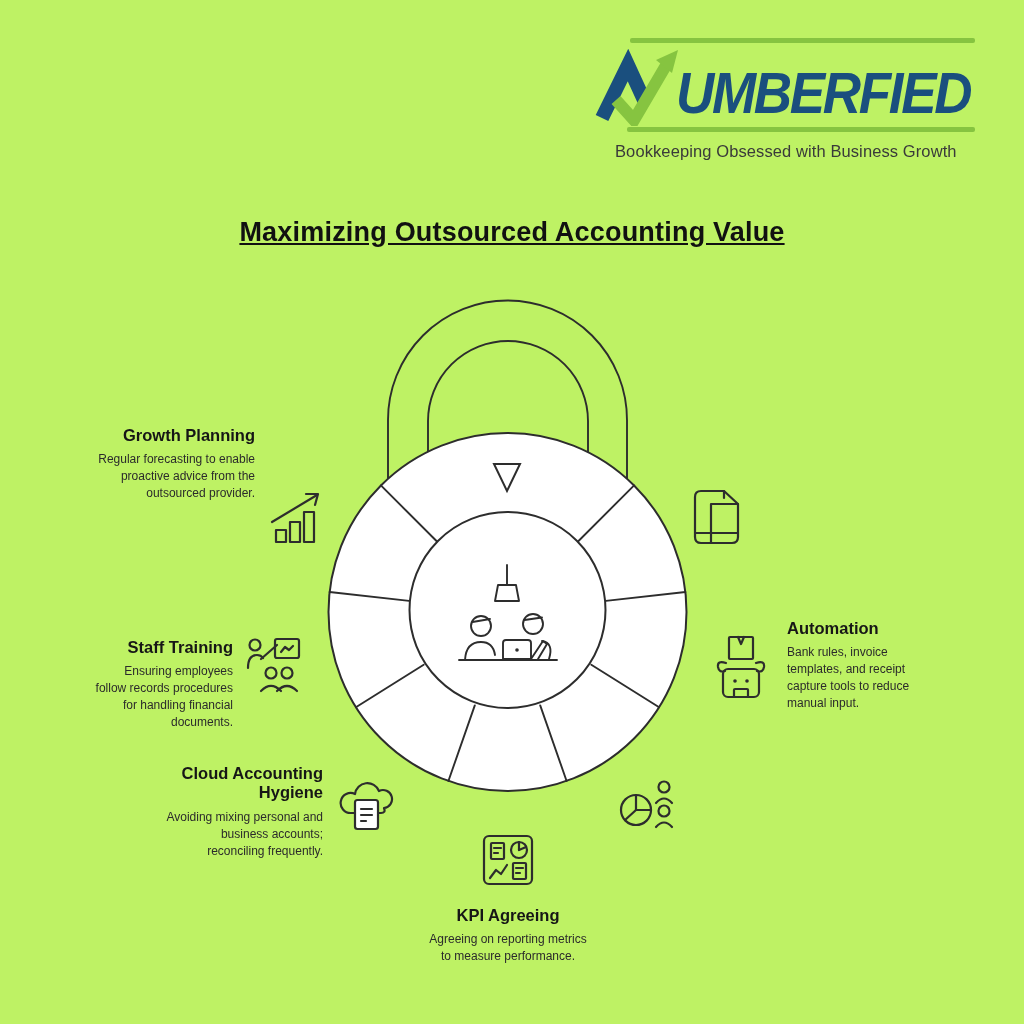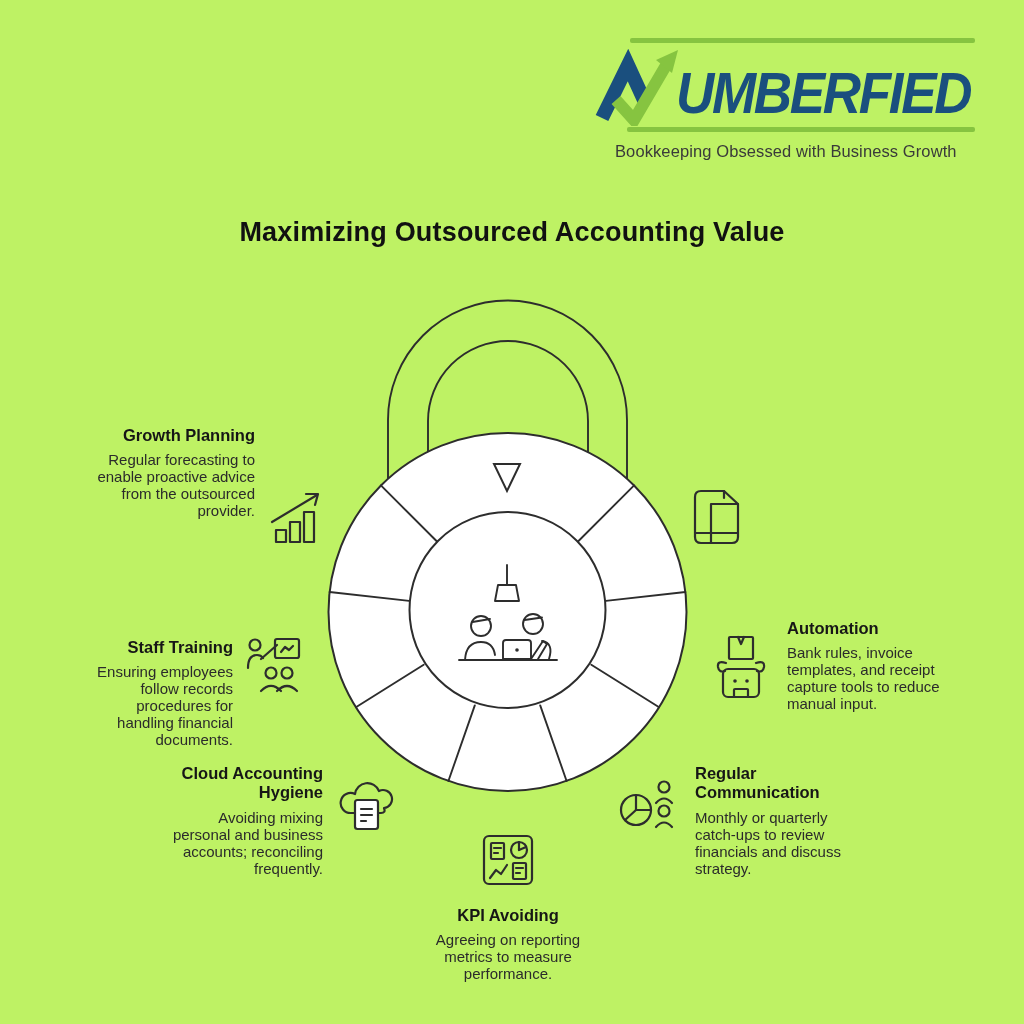--- a/index.html
+++ b/index.html
@@ -15,26 +15,26 @@
     font-size:57px;letter-spacing:-2.5px;color:#1a4f7e;white-space:nowrap;
     transform:scaleX(.93);transform-origin:left;
   }
   #tagline{
     position:absolute;left:615px;top:142px;width:370px;text-align:left;
     font-size:16.5px;color:#3a3a3a;letter-spacing:.1px;
   }
   
   #page-title{
     position:absolute;left:0;top:217px;width:1024px;text-align:center;
-    font-size:27px;font-weight:bold;color:#111;letter-spacing:.2px;
+    font-size:27px;font-weight:bold;color:#111;letter-spacing:.2px;text-decoration:underline;
   }
   
   .item{position:absolute;}
   .item h3{margin:0 0 6px 0;font-size:16.5px;font-weight:bold;color:#161616;line-height:1.18;}
-  .item p{margin:0;font-size:15px;line-height:17px;color:#2b2b2b;}
+  .item p{margin:0;font-size:12px;line-height:17px;color:#2b2b2b;}
   .ta-r{text-align:right;}
   .ta-l{text-align:left;}
   .ta-c{text-align:center;}
   
   .icon{position:absolute;}
   .icon svg{display:block;}
   svg .ln{fill:none;stroke:#2d2d2d;stroke-width:2.2;stroke-linecap:round;stroke-linejoin:round;}
   svg .ln-thin{fill:none;stroke:#2d2d2d;stroke-width:1.9;stroke-linecap:round;stroke-linejoin:round;}
   svg .fillwhite{fill:#ffffff;stroke:#2d2d2d;stroke-width:2.2;stroke-linejoin:round;}
   svg .dot{fill:#2d2d2d;stroke:none;}
@@ -198,28 +198,24 @@
     <h3>Staff Training</h3>
     <p>Ensuring employees follow records procedures for handling financial documents.</p>
   </div>
 
   <div class="item ta-r" style="left:163px;top:764px;width:160px;">
     <h3>Cloud Accounting Hygiene</h3>
     <p>Avoiding mixing personal and business accounts; reconciling frequently.</p>
   </div>
 
   <div class="item ta-c" style="left:423px;top:906px;width:170px;">
-    <h3>KPI Avoiding</h3>
+    <h3>KPI Agreeing</h3>
     <p>Agreeing on reporting metrics to measure performance.</p>
   </div>
 
-  <div class="item ta-l" style="left:695px;top:764px;width:160px;">
-    <h3>Regular Communication</h3>
-    <p>Monthly or quarterly catch-ups to review financials and discuss strategy.</p>
-  </div>
 
   <div class="item ta-l" style="left:787px;top:619px;width:158px;">
     <h3>Automation</h3>
     <p>Bank rules, invoice templates, and receipt capture tools to reduce manual input.</p>
   </div>
 
   <div class="item ta-l" style="left:762px;top:421px;width:145px;">
   </div>
 
 </div>

